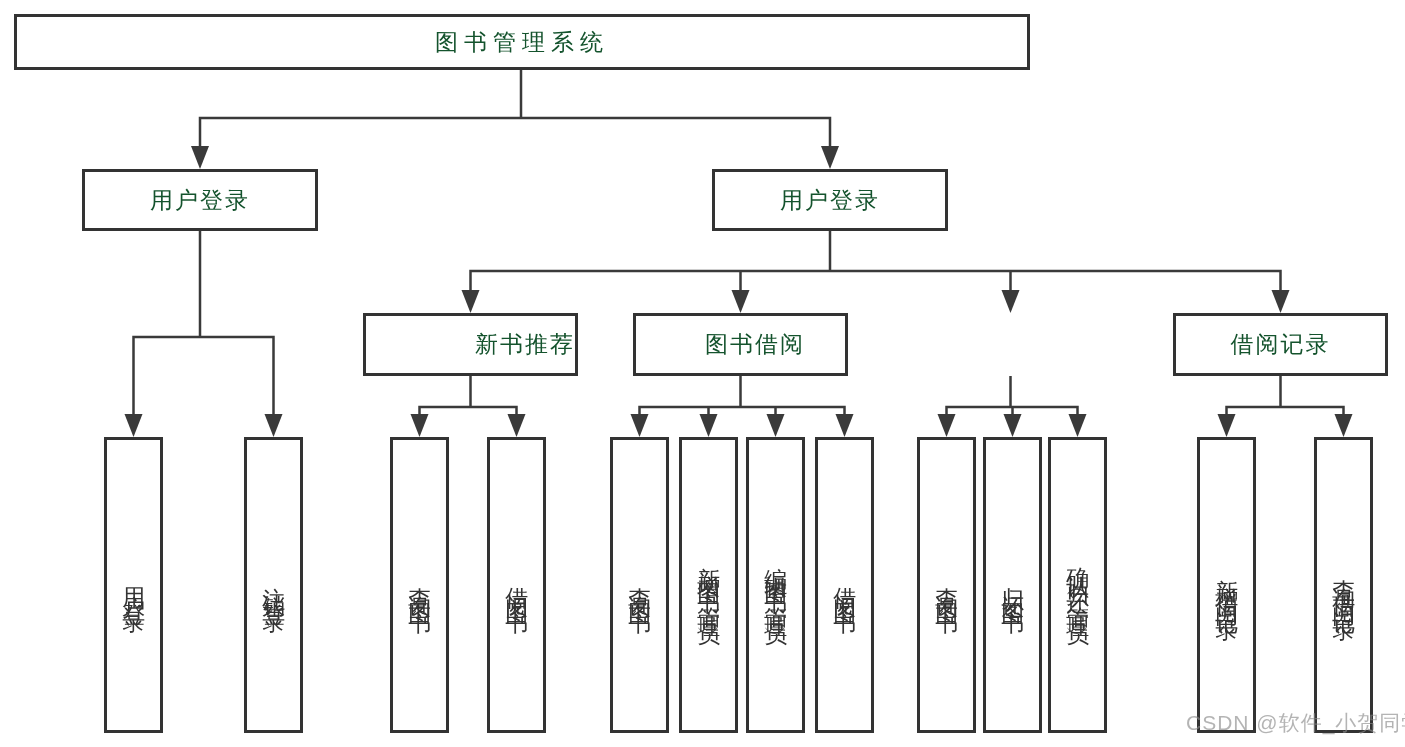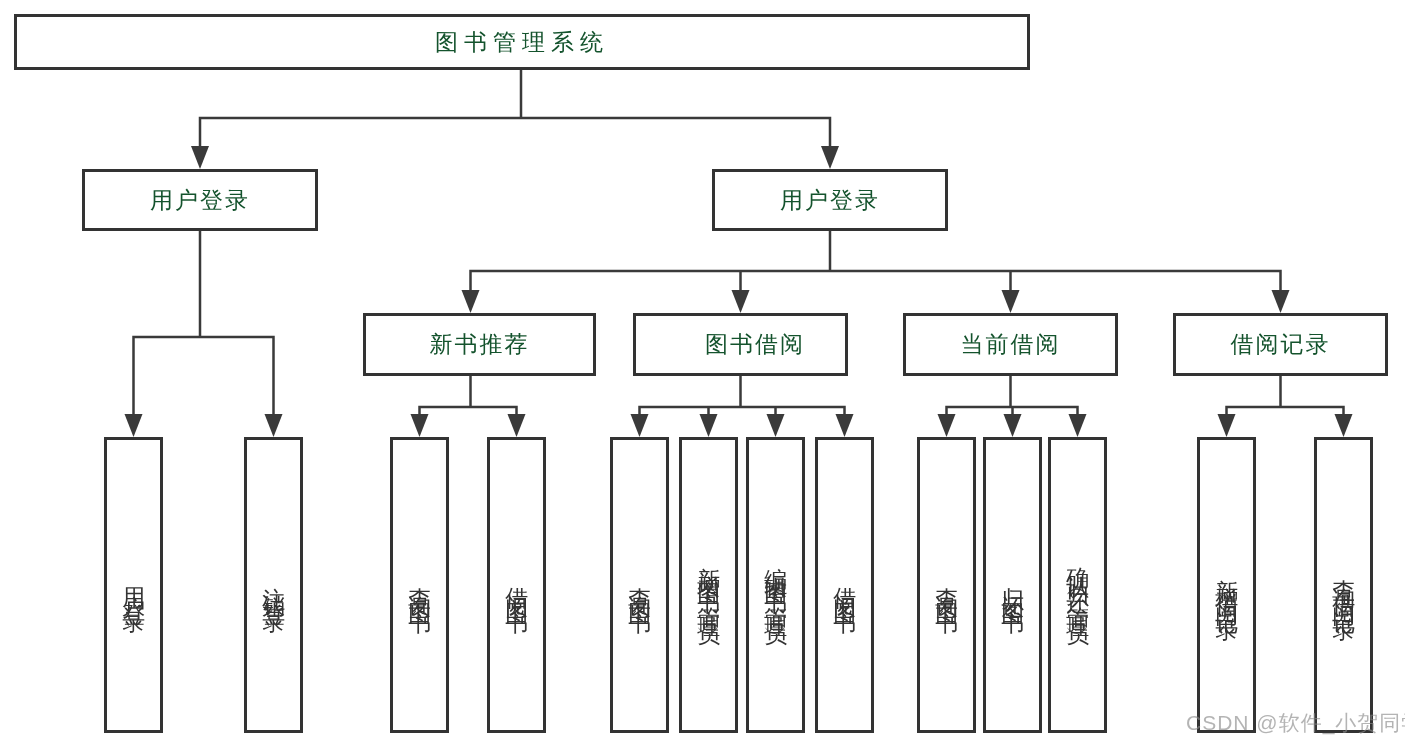--- a/index.html
+++ b/index.html
@@ -54,21 +54,21 @@
     text-orientation: mixed;
     font-size: 23px;
     line-height: 1.1;
     letter-spacing: 8px;
     color: #333333;
   }
   
   .root-box  { left: 14px;  top: 14px;  width: 1016px; height: 56px; }
   .l1-a      { left: 82px;  top: 169px; width: 236px;  height: 62px; }
   .l1-b      { left: 712px; top: 169px; width: 236px;  height: 62px; }
-  .l2-a      { left: 363px; top: 313px; width: 233px;  height: 63px; }
+  .l2-a      { left: 363px; top: 313px; width: 215px;  height: 63px; justify-content: flex-end; }
   .l2-b      { left: 633px; top: 313px; width: 215px;  height: 63px; padding-left: 29px; }
   .l2-c      { left: 903px; top: 313px; width: 215px;  height: 63px; }
   .l2-d      { left: 1173px;top: 313px; width: 215px;  height: 63px; }
   .leaf-0  { left: 104px; }
   .leaf-1  { left: 244px; }
   .leaf-2  { left: 390px; }
   .leaf-3  { left: 487px; }
   .leaf-4  { left: 610px; }
   .leaf-5  { left: 679px; }
   .leaf-6  { left: 746px; }
@@ -147,23 +147,20 @@
   <div class="box l1-b">
     <span class="hlabel">用户登录</span>
   </div>
 
   <div class="box l2-a">
     <span class="hlabel">新书推荐</span>
   </div>
   <div class="box l2-b">
     <span class="hlabel">图书借阅</span>
   </div>
-  <div class="box l2-c">
-    <span class="hlabel">当前借阅</span>
-  </div>
   <div class="box l2-d">
     <span class="hlabel">借阅记录</span>
   </div>
 
   <div class="box vbox leaf-0">
     <span class="vlabel">用户登录</span>
   </div>
   <div class="box vbox leaf-1">
     <span class="vlabel">注销登录</span>
   </div>

